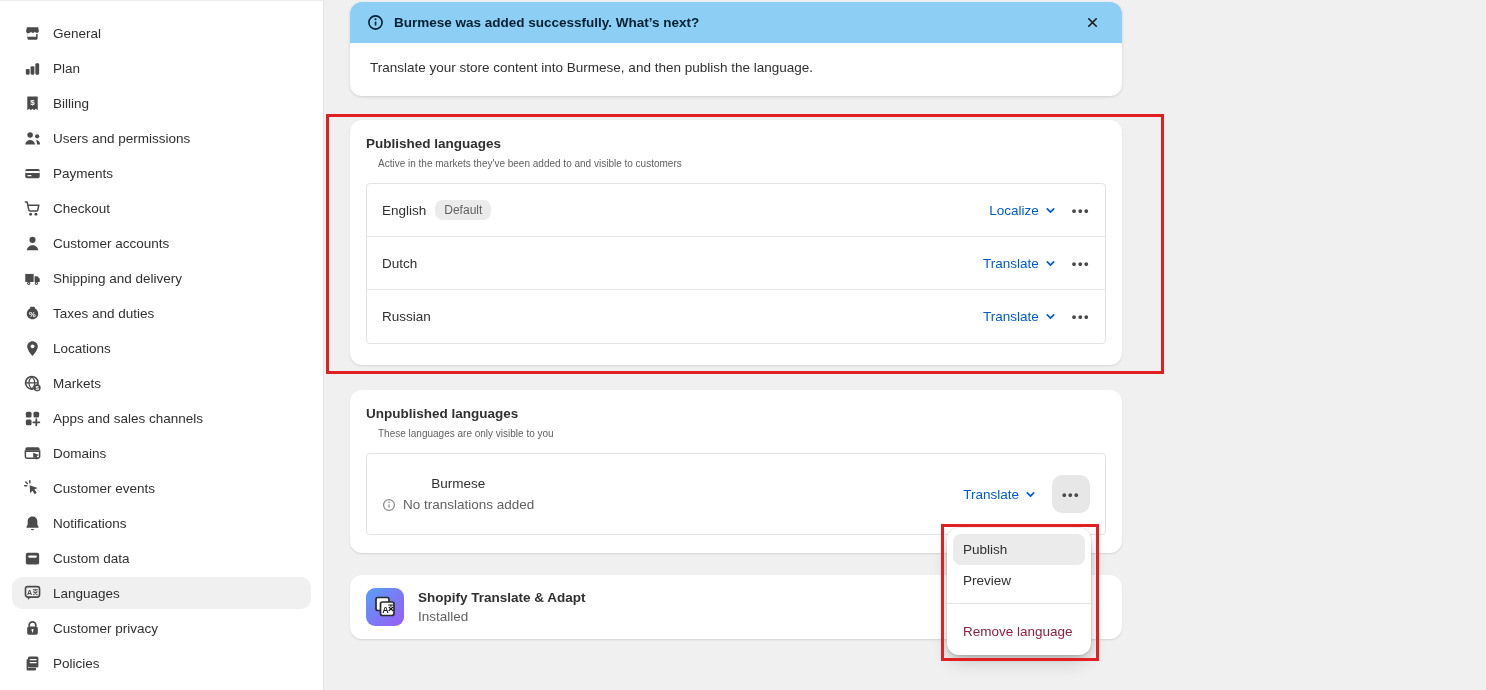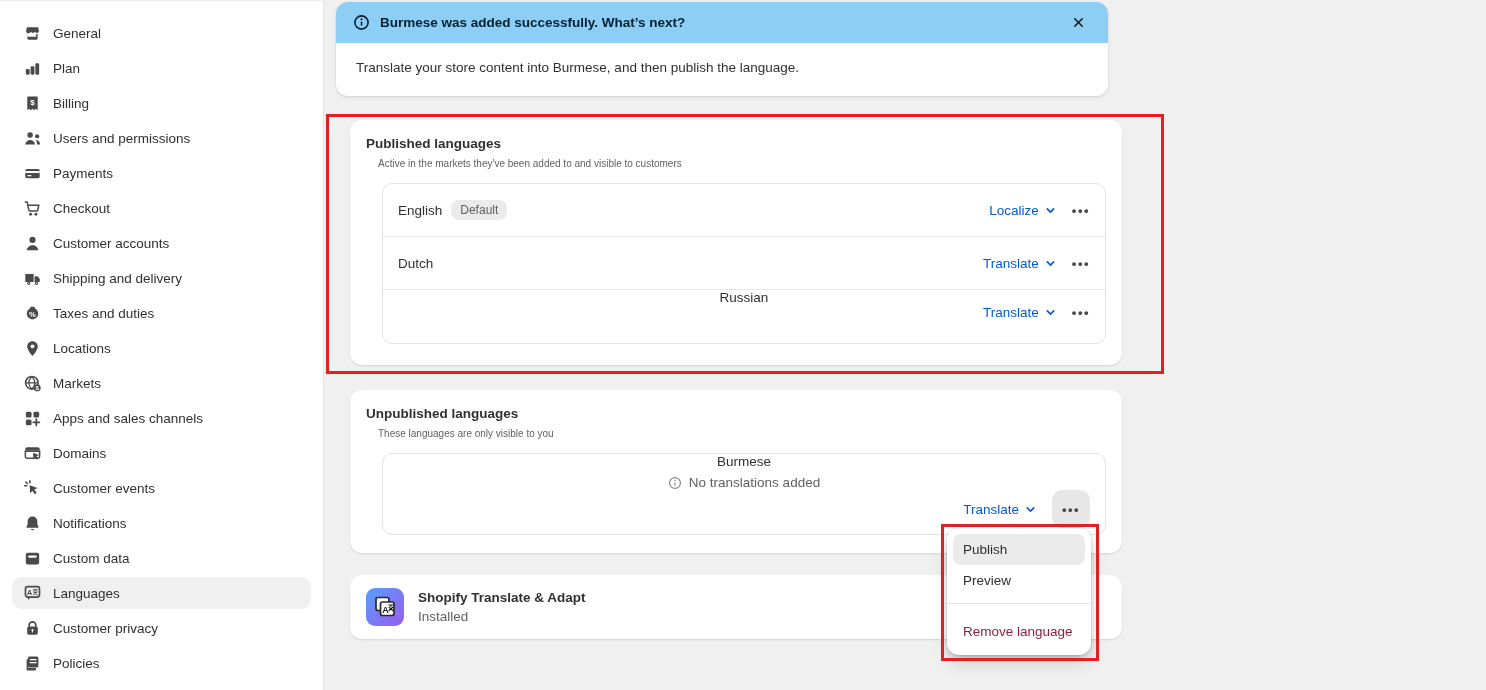--- a/index.html
+++ b/index.html
@@ -19,40 +19,40 @@
     display:flex; align-items:center; gap:11px; height:32px; margin:3px 0;
     padding:0 11px; border-radius:10px; cursor:pointer; color:#303030;
     font-size:13.5px;
   }
   .nav-item.selected { background:#f0f0f0; }
   .nav-icon { width:19px; height:19px; display:flex; align-items:center; justify-content:center; flex:0 0 19px; }
   .nav-icon svg { width:19px; height:19px; fill:#4a4a4a; }
   
   .main { position:absolute; left:324px; top:0; width:1162px; height:690px; }
   .banner {
-    position:absolute; left:12px; top:2px; width:772px; border-radius:12px;
+    position:absolute; left:26px; top:2px; width:772px; border-radius:12px;
     background:#fff; box-shadow:0 1px 3px rgba(0,0,0,.14); overflow:hidden;
   }
   .banner-head { background:#8CCEF4; height:41px; display:flex; align-items:center; gap:10px; padding:0 17px; }
   .banner-title { font-weight:700; font-size:13.5px; color:#002133; }
   .banner-close { margin-left:auto; width:26px; height:26px; display:flex; align-items:center; justify-content:center; border-radius:6px; cursor:pointer; }
   .banner-body { padding:17px 20px 21px 20px; font-size:13.5px; color:#303030; }
 
   .card {
     position:absolute; left:26px; width:772px; background:#fff; border-radius:12px;
     box-shadow:0 1px 2px rgba(0,0,0,.12);
   }
   .card.published { top:120px; height:245px; padding:16px; }
   .card.unpublished { top:390px; height:163px; padding:16px; }
   .card-title { font-size:13.5px; font-weight:700; color:#303030; }
   .card-sub { margin-top:7px; font-size:10px; color:#616161;margin-left:12px; }
 
-  .rows-box { border:1px solid #e3e3e3; border-radius:10px; margin-top:14px; overflow:hidden; background:#fff;margin-left:16px; }
+  .rows-box { border:1px solid #e3e3e3; border-radius:4px; margin-top:14px; overflow:hidden; background:#fff; }
   .lang-row { display:flex; align-items:center; height:53px; padding:0 15px; border-bottom:1px solid #e7e7e7; }
-  .lang-row:last-child { border-bottom:none;flex-direction:column; }
+  .lang-row:last-child { border-bottom:none; }
   .lang-row.tall { height:80px;text-align:center; }
   .lang-name { font-size:13.5px; color:#303030; }
   .badge { background:#ebebeb; color:#616161; font-size:12px; padding:3px 9px; border-radius:8px; margin-left:9px; }
   .row-actions { margin-left:auto; display:flex; align-items:center; gap:16px; }
   .action-link { color:#005BD3; font-size:13.5px; display:flex; align-items:center; gap:6px; cursor:pointer; }
   .dots { color:#4a4a4a; font-weight:700; letter-spacing:1.5px; font-size:13px; cursor:pointer; line-height:1; }
   .dots-btn { width:38px; height:38px; border-radius:10px; display:flex; align-items:center; justify-content:center; cursor:pointer; }
   .dots-btn.active { background:#e7e7e7; }
   .lang-col .status-line { display:flex; align-items:center; gap:7px; margin-top:6px; color:#616161; font-size:13.5px; }
 

